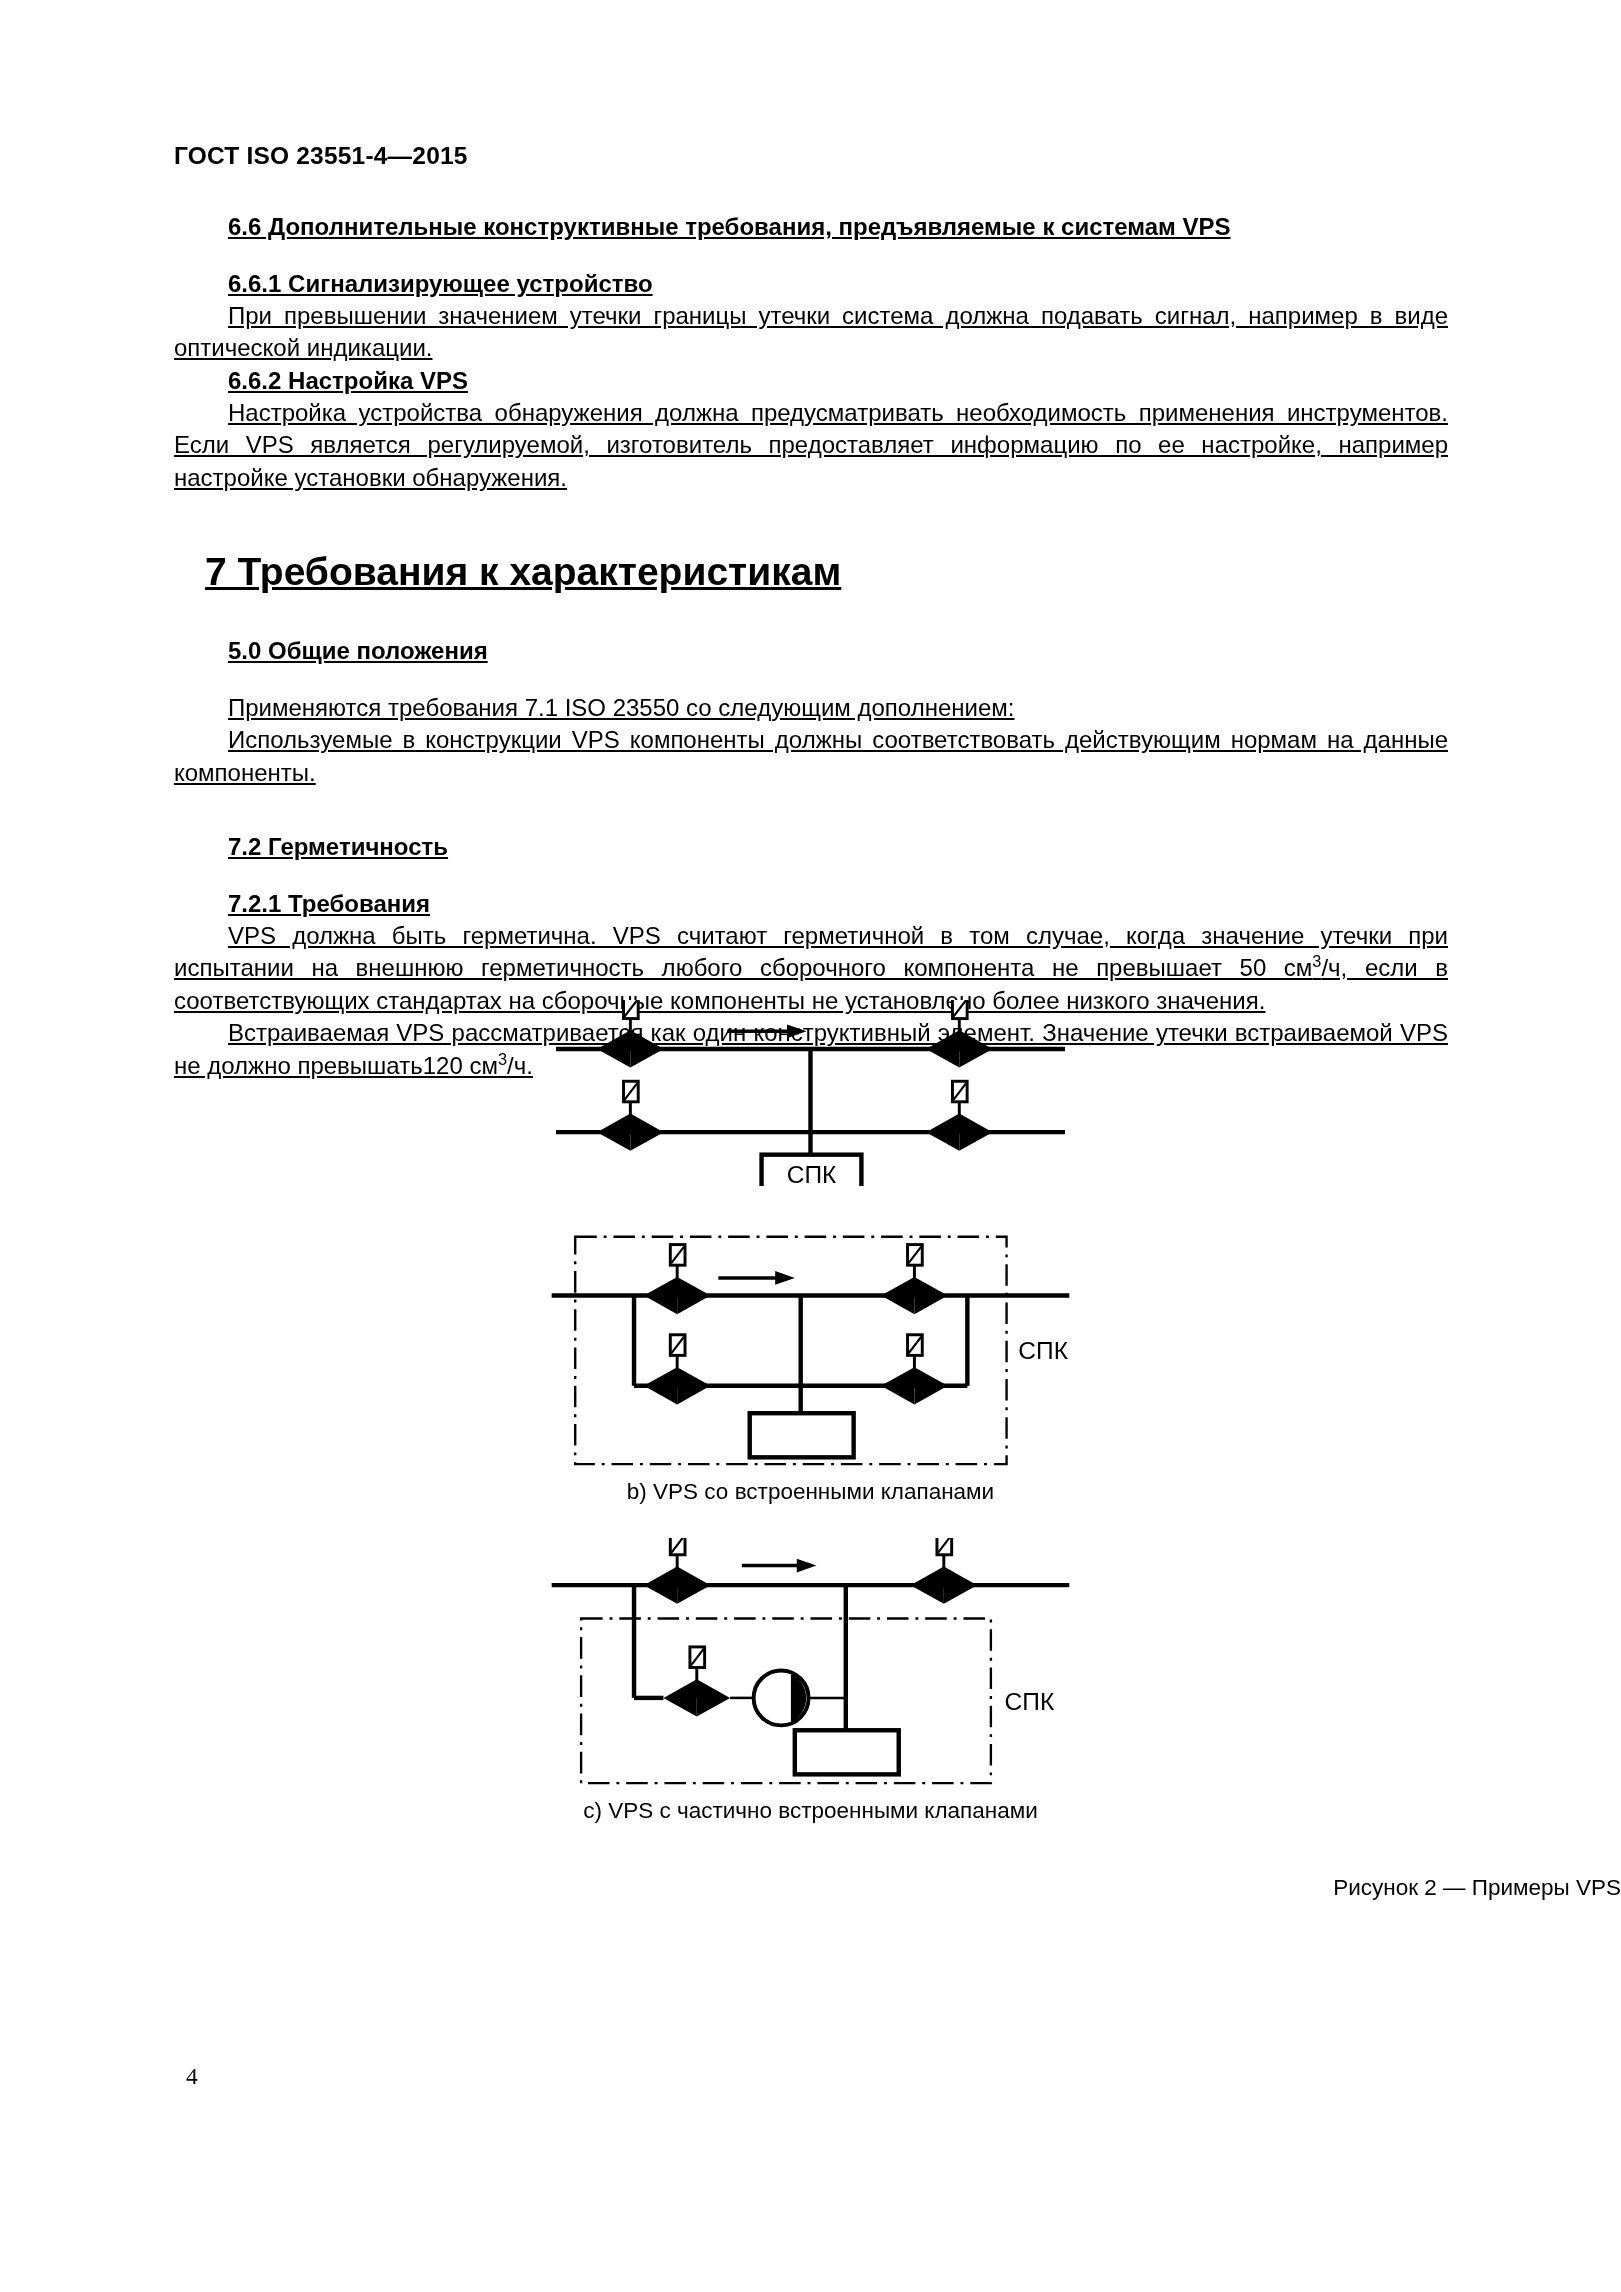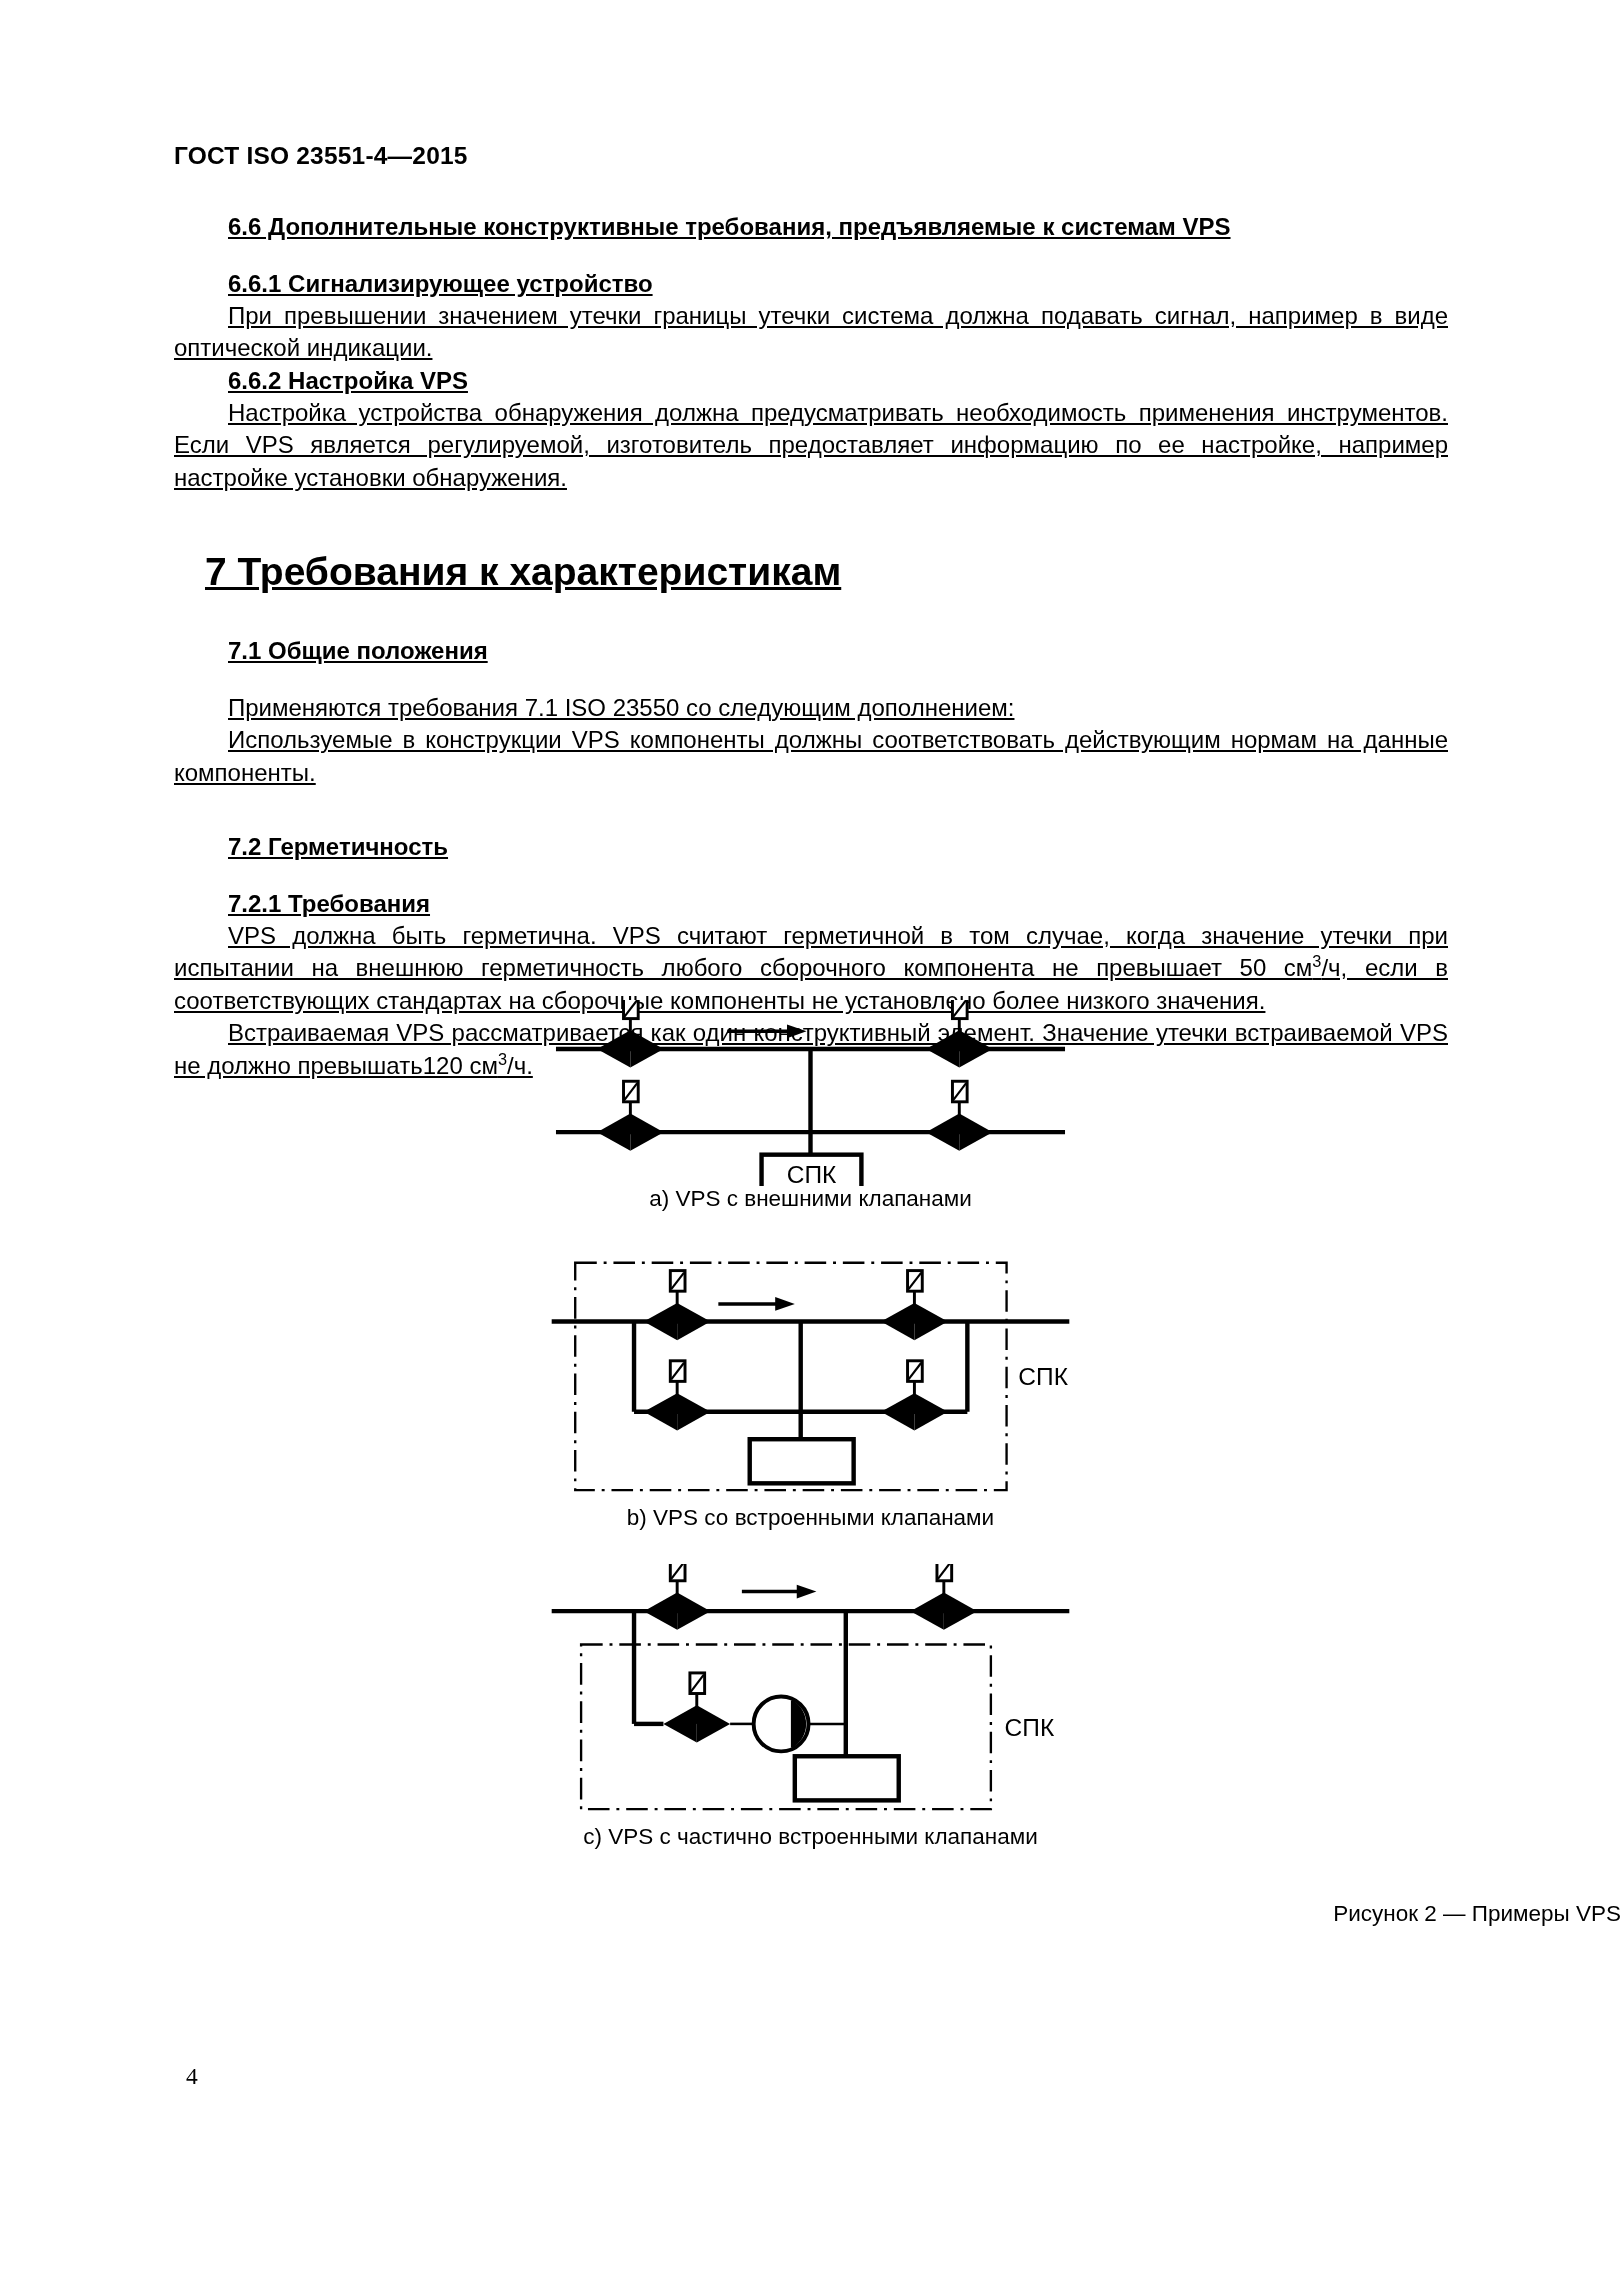--- a/index.html
+++ b/index.html
@@ -111,21 +111,21 @@
     <div class="h-sub">6.6.1 Сигнализирующее устройство</div>
     <div class="para">При превышении значением утечки границы утечки система должна подавать сигнал, например в виде оптической индикации.</div>
 
     <div class="h-sub">6.6.2 Настройка VPS</div>
     <div class="para">Настройка устройства обнаружения должна предусматривать необходимость применения инструментов. Если VPS является регулируемой, изготовитель предоставляет информацию по ее настройке, например настройке установки обнаружения.</div>
 
     <div class="gap-xl"></div>
     <div class="h-section">7 Требования к характеристикам</div>
     <div class="gap-l"></div>
 
-    <div class="h-sub">7.1 Общие положения</div>
+    <div class="h-sub">5.0 Общие положения</div>
     <div class="gap-m"></div>
     <div class="para">Применяются требования 7.1 ISO 23550 со следующим дополнением:</div>
     <div class="para">Используемые в конструкции VPS компоненты должны соответствовать действующим нормам на данные компоненты.</div>
 
     <div class="gap-l"></div>
     <div class="h-sub">7.2 Герметичность</div>
     <div class="gap-m"></div>
 
     <div class="h-sub">7.2.1 Требования</div>
     <div class="para"><span>VPS должна быть герметична. VPS считают герметичной в том случае, когда значение утечки при испытании на внешнюю герметичность любого сборочного компонента не превышает 50 см</span><sup>3</sup><span>/ч, если в соответствующих стандартах на сборочные компоненты не установлено более низкого значения.</span></div>
@@ -170,21 +170,20 @@
         <g transform="translate(62,135)">
             <use href="#valveA"></use>
           </g>
         <g transform="translate(398,135)">
             <use href="#valveA"></use>
           </g>
 
         <rect x="230" y="158" width="102" height="43" fill="#fff" stroke="#000" stroke-width="4.5"></rect>
         <text x="281" y="187" font-size="25" text-anchor="middle" fill="#000">СПК</text>
       </svg>
-      <div class="fig-caption">a) VPS с внешними клапанами</div>
     </div>
 
     <div style="height:33px"></div>
 
     <div class="fig-block">
       <svg class="svg-wrap" width="549" height="260" viewBox="0 0 560 265">
         <defs>
           <g id="valveB">
             <polygon points="0,0 34,19 34,-19" fill="#000"></polygon>
             <polygon points="68,0 34,19 34,-19" fill="#000"></polygon>

